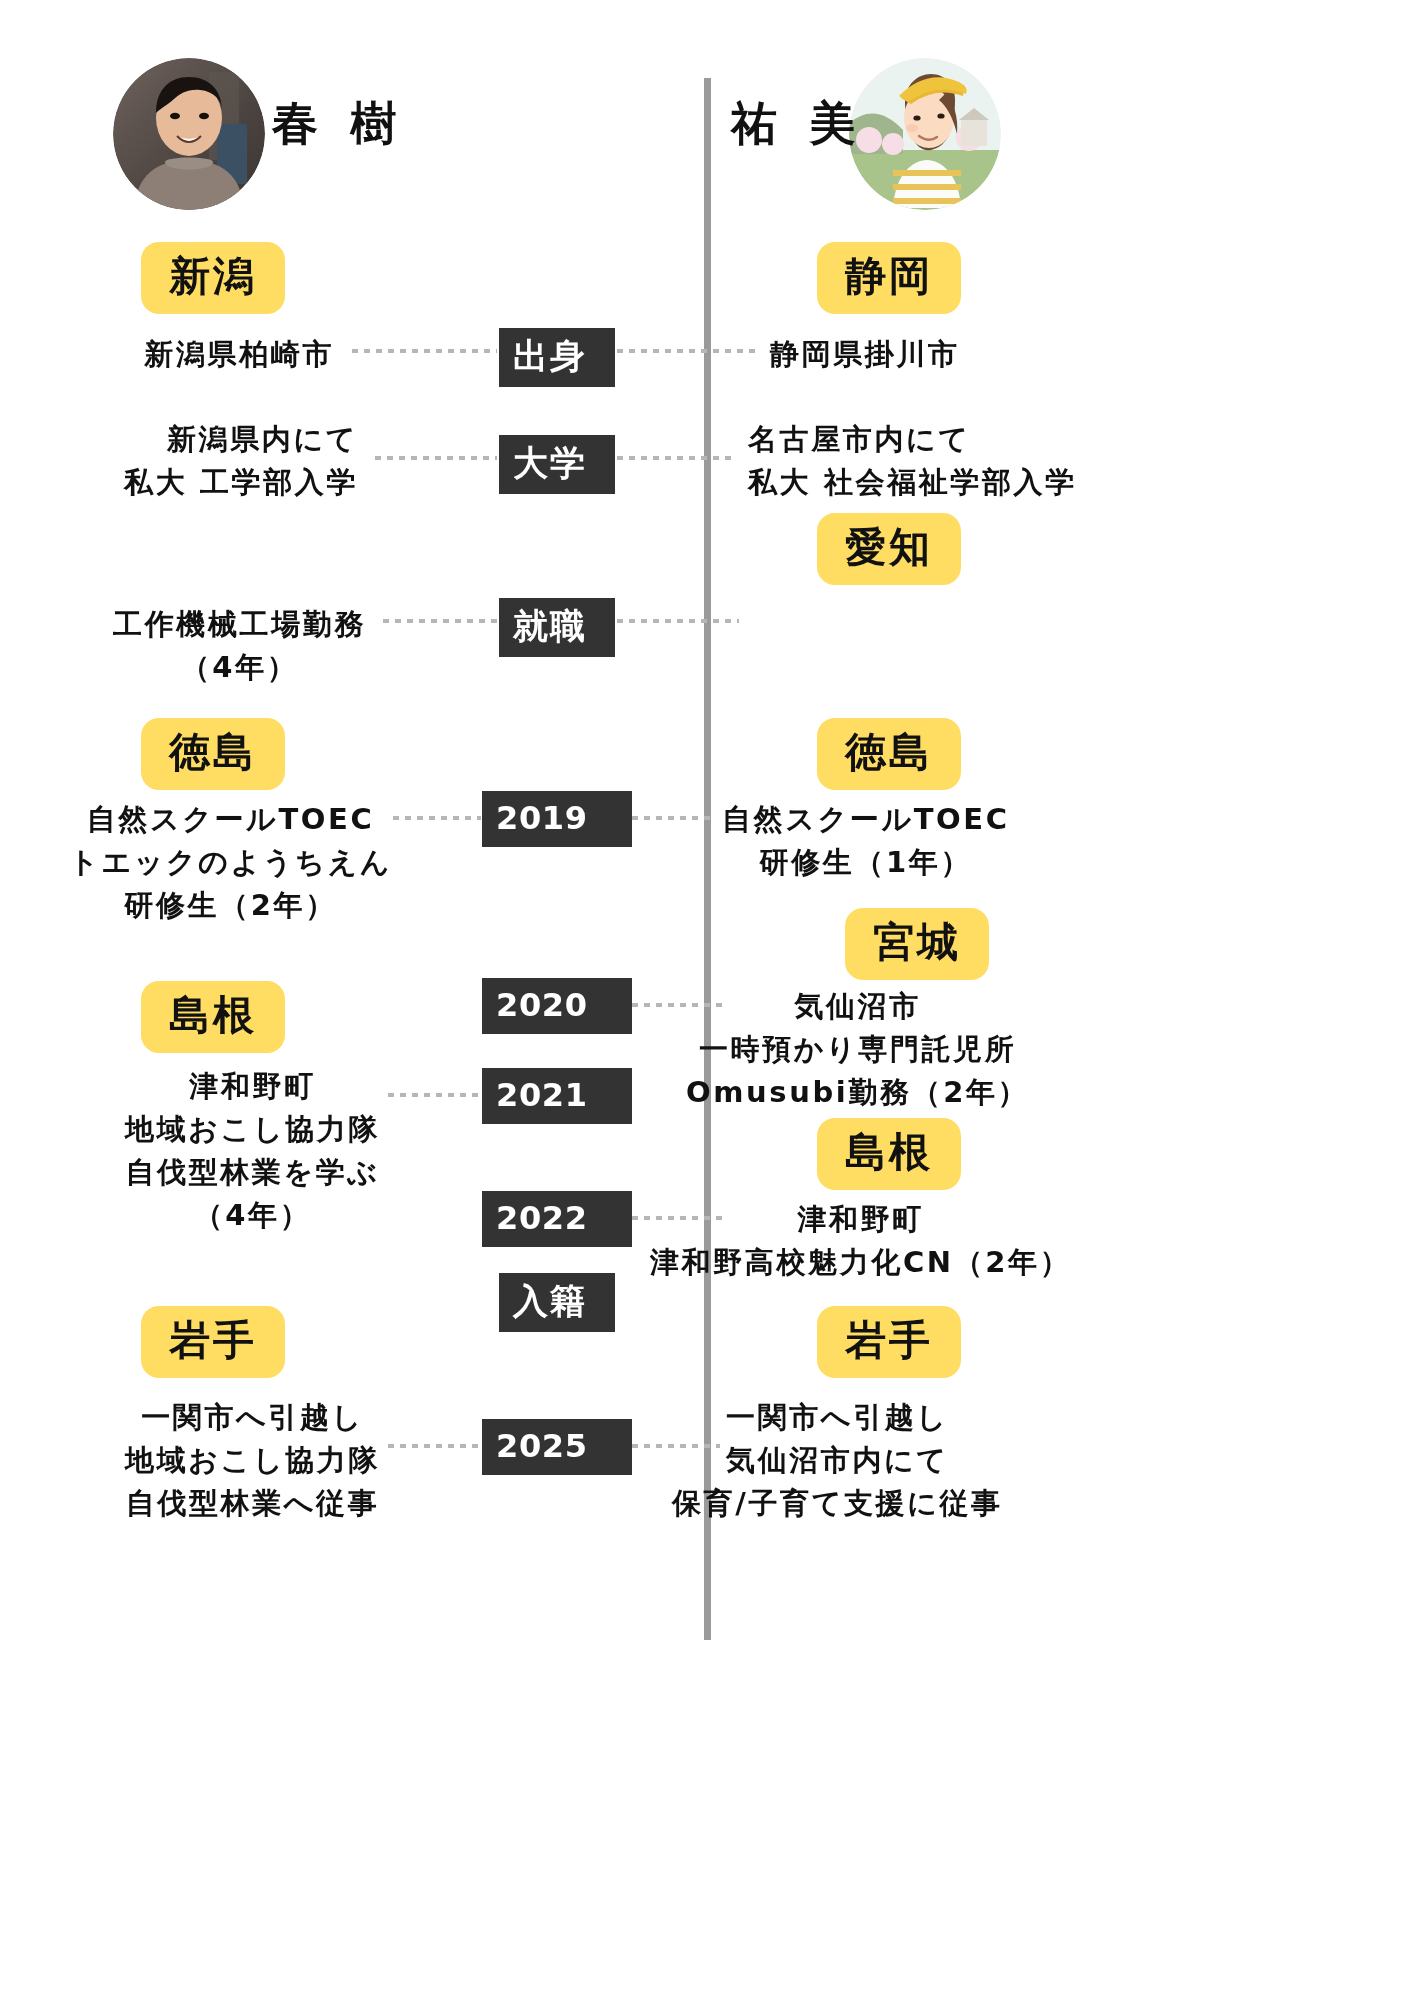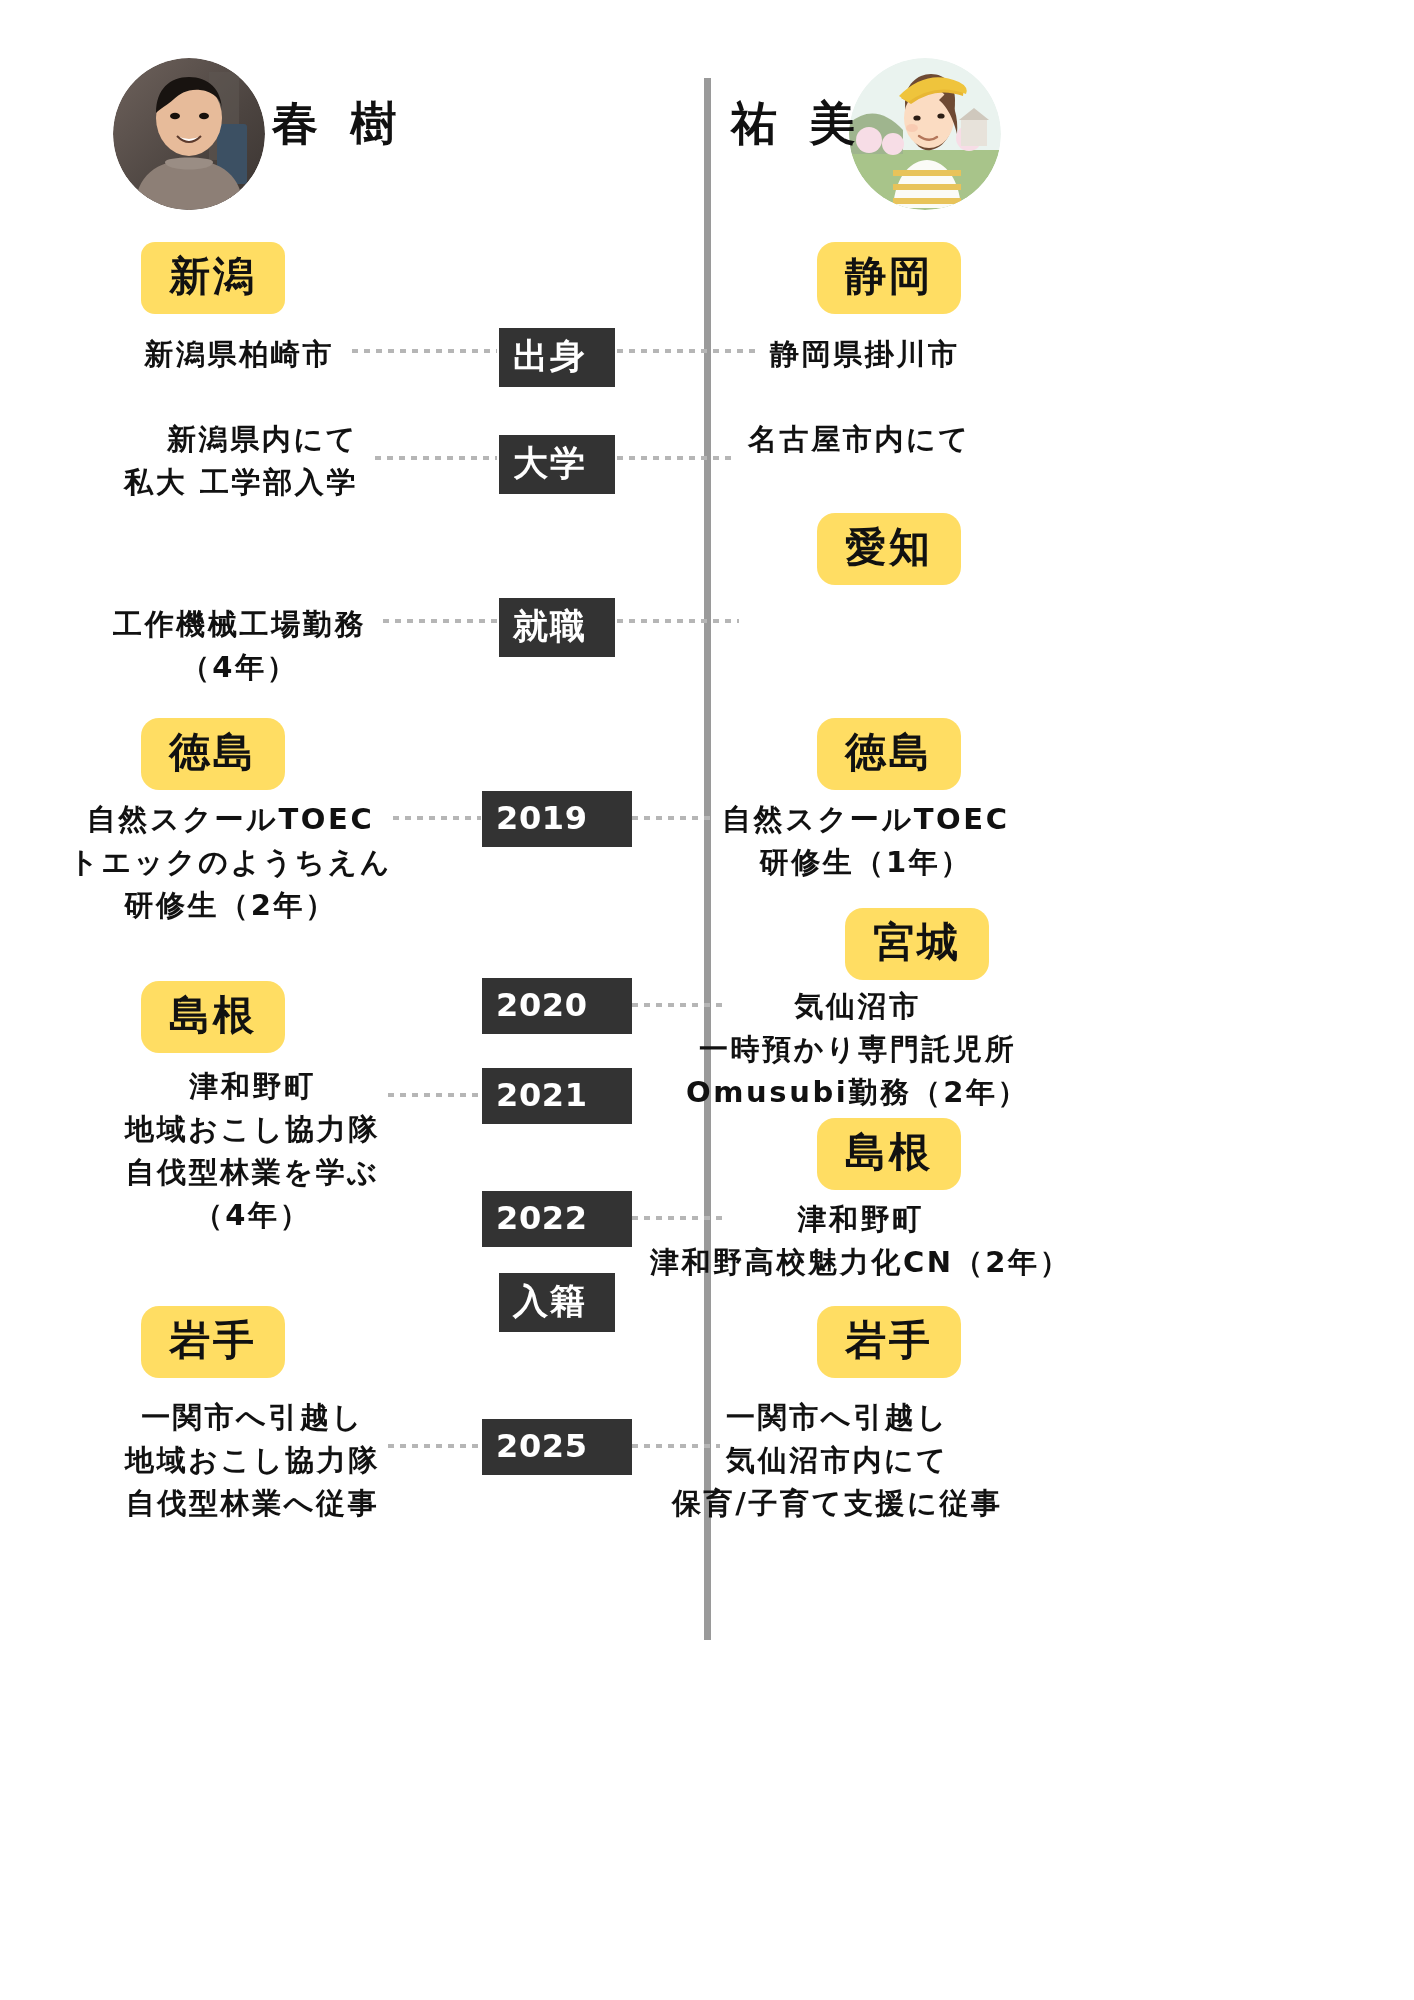--- a/index.html
+++ b/index.html
@@ -159,21 +159,21 @@
         <path d="M96 36q14 14 12 40-6-24-18-34z" fill="#6e4a33"></path>
         <ellipse cx="68" cy="60" rx="3.6" ry="2.6" fill="#2b1d14"></ellipse>
         <ellipse cx="92" cy="58" rx="3.6" ry="2.6" fill="#2b1d14"></ellipse>
         <path d="M70 78q10 7 18 1" stroke="#b4775b" stroke-width="2.4" fill="none" stroke-linecap="round"></path>
         <ellipse cx="63" cy="70" rx="6" ry="4" fill="#f6bda6" opacity=".55"></ellipse>
       </g>
     </svg>
   </div>
   <div class="person-name" style="left:731px;top:100px;">祐 美</div>
 
-  <div class="badge" style="left:141px;top:242px;width:100px;border-radius:14px;">新潟</div>
+  <div class="badge" style="left:141px;top:242px;width:100px;">新潟</div>
   <div class="badge" style="left:817px;top:242px;width:100px;">静岡</div>
 
   <div class="dots" style="left:352px;top:349px;width:145px;"></div>
   <div class="dots" style="left:617px;top:349px;width:140px;"></div>
 
   <div class="marker" style="left:499px;top:328px;width:88px;">出身</div>
 
   <div class="entry left" style="right:1080px;top:333px;">
     <span>新潟県柏崎市</span>
   </div>
@@ -185,20 +185,21 @@
   <div class="dots" style="left:617px;top:456px;width:118px;"></div>
 
   <div class="marker" style="left:499px;top:435px;width:88px;">大学</div>
 
   <div class="entry left" style="right:1056px;top:418px;">
     <span>新潟県内にて</span>
     <span>私大 工学部入学</span>
   </div>
   <div class="entry right" style="left:748px;top:418px;">
     <span>名古屋市内にて</span>
+    <span>私大 社会福祉学部入学</span>
   </div>
 
   <div class="badge" style="left:817px;top:513px;width:100px;">愛知</div>
 
   <div class="dots" style="left:383px;top:619px;width:114px;"></div>
   <div class="dots" style="left:617px;top:619px;width:122px;"></div>
 
   <div class="marker" style="left:499px;top:598px;width:88px;">就職</div>
 
   <div class="entry left" style="right:1048px;top:603px;">

